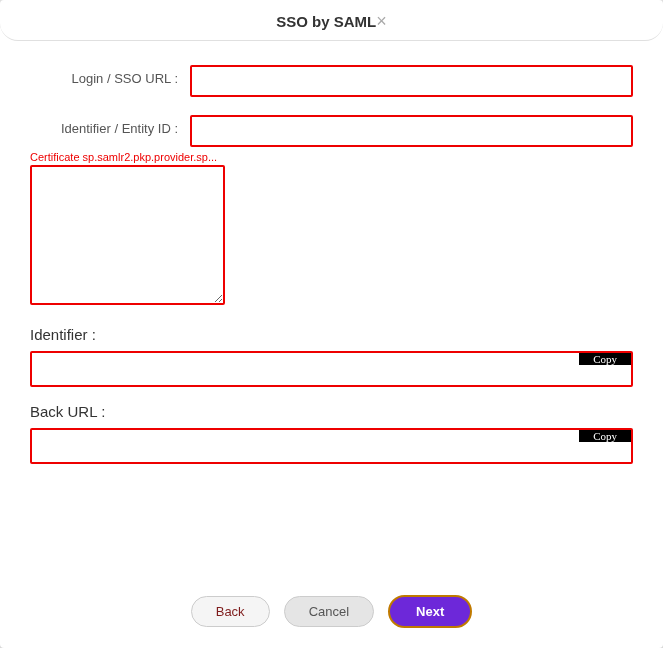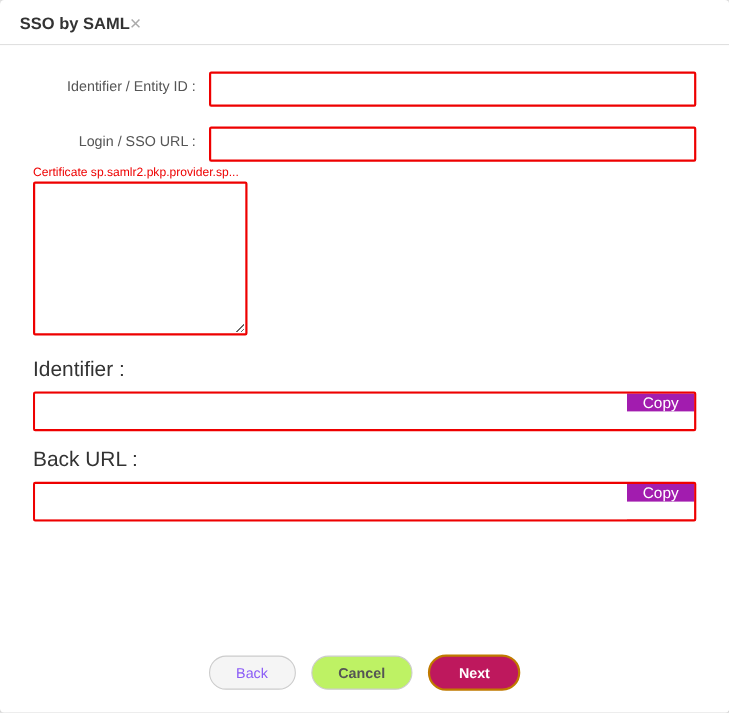--- a/index.html
+++ b/index.html
@@ -21,23 +21,24 @@
       min-height: 648px;
       border-radius: 4px;
       box-shadow: 0 2px 12px rgba(0,0,0,0.2);
       display: flex;
       flex-direction: column;
     }
 
     .dialog-header {
       display: flex;
       align-items: center;
-      justify-content: flex-start;
+      justify-content: center;
       padding: 12px 18px 10px 18px;
       border-bottom: 1px solid #e0e0e0;
+      border-radius: 18px;
     }
 
     .dialog-title {
       font-size: 15px;
       font-weight: bold;
       color: #333;
     }
 
     .close-icon {
       color: #aaa;
@@ -102,21 +103,21 @@
       left: 0;
       font-size: 11px;
       color: #e00;
       white-space: nowrap;
       overflow: hidden;
       text-overflow: ellipsis;
       max-width: 100%;
     }
 
     .section-label {
-      font-size: 19px;
+      font-size: 15px;
       color: #333;
       margin-bottom: 8px;
       font-weight: normal;
     }
 
     .copy-group {
       margin-bottom: 16px;
     }
 
     .copy-field-wrapper {
@@ -130,61 +131,61 @@
       flex: 1;
       border: none;
       padding: 5px 8px;
       font-size: 13px;
       outline: none;
       background: #fff;
       height: 32px;
     }
 
     .copy-button {
-      background: #a21caf;
+      background: #000000;
       color: #fff;
       border: none;
       padding: 0 14px;
-      font-size: 14px;
+      font-size: 11px;
       cursor: pointer;
       height: 100%;
       white-space: nowrap;
+      font-family: Liberation Serif, serif;
     }
 
     .dialog-footer {
       display: flex;
       justify-content: center;
       align-items: center;
       gap: 14px;
       padding: 14px 30px 20px 30px;
     }
 
     .btn-back {
       background: #f5f5f5;
-      color: #8b5cf6;
+      color: #7f1d1d;
       border: 1px solid #ccc;
       border-radius: 20px;
       padding: 7px 24px;
       font-size: 13px;
       cursor: pointer;
     }
 
     .btn-cancel {
-      background: #bef264;
+      background: #e5e5e5;
       color: #555;
       border: 1px solid #ccc;
       border-radius: 20px;
       padding: 7px 24px;
       font-size: 13px;
       cursor: pointer;
-      font-weight: bold;
     }
 
     .btn-next {
-      background: #be185d;
+      background: #6d28d9;
       color: #fff;
       border: 2px solid #c07a00;
       border-radius: 20px;
       padding: 7px 26px;
       font-size: 13px;
       cursor: pointer;
       font-weight: bold;
     }
 
     .spacer {
@@ -197,26 +198,26 @@
 <div class="dialog">
 
   <div class="dialog-header">
     <span class="dialog-title">SSO by SAML</span>
     <span class="close-icon">×</span>
   </div>
 
   <div class="dialog-body">
 
     <div class="form-group">
+      <label class="form-label">Login / SSO URL :</label>
+      <input class="form-input" type="text" value="" style="">
+    </div>
+
+    <div class="form-group">
       <label class="form-label">Identifier / Entity ID :</label>
-      <input class="form-input" type="text" value="" style="">
-    </div>
-
-    <div class="form-group">
-      <label class="form-label">Login / SSO URL :</label>
       <input class="form-input" type="text" value="" style="">
     </div>
 
     <div class="form-group">
       <div class="cert-wrapper">
         <span class="cert-hint">Certificate sp.samlr2.pkp.provider.sp...</span>
         <textarea class="form-textarea" style=""></textarea>
       </div>
     </div>
 

